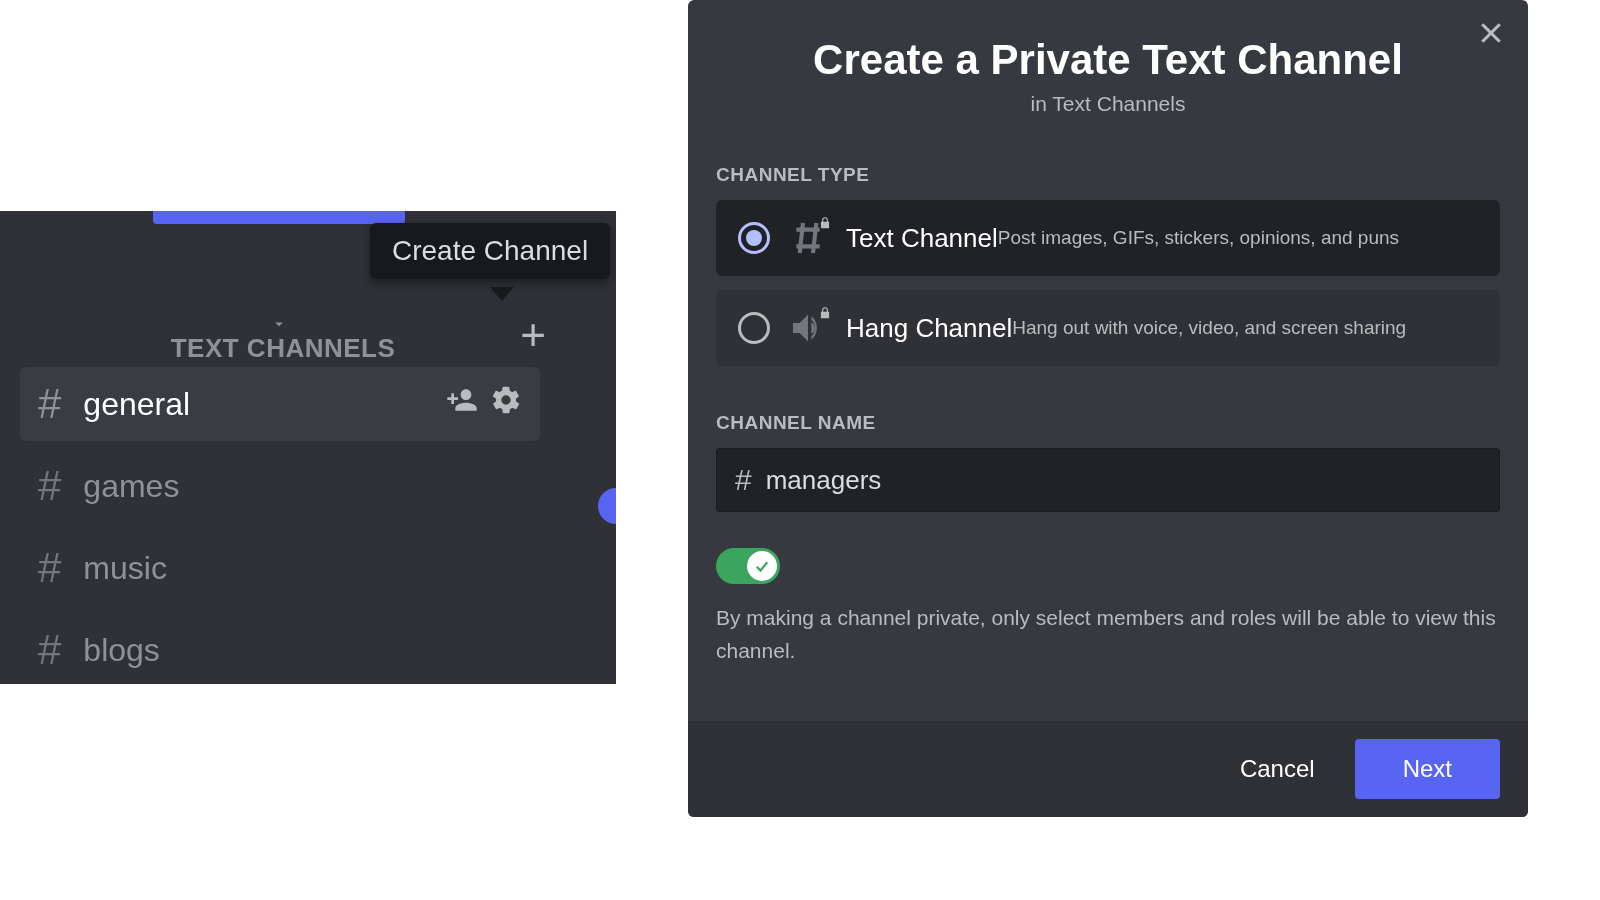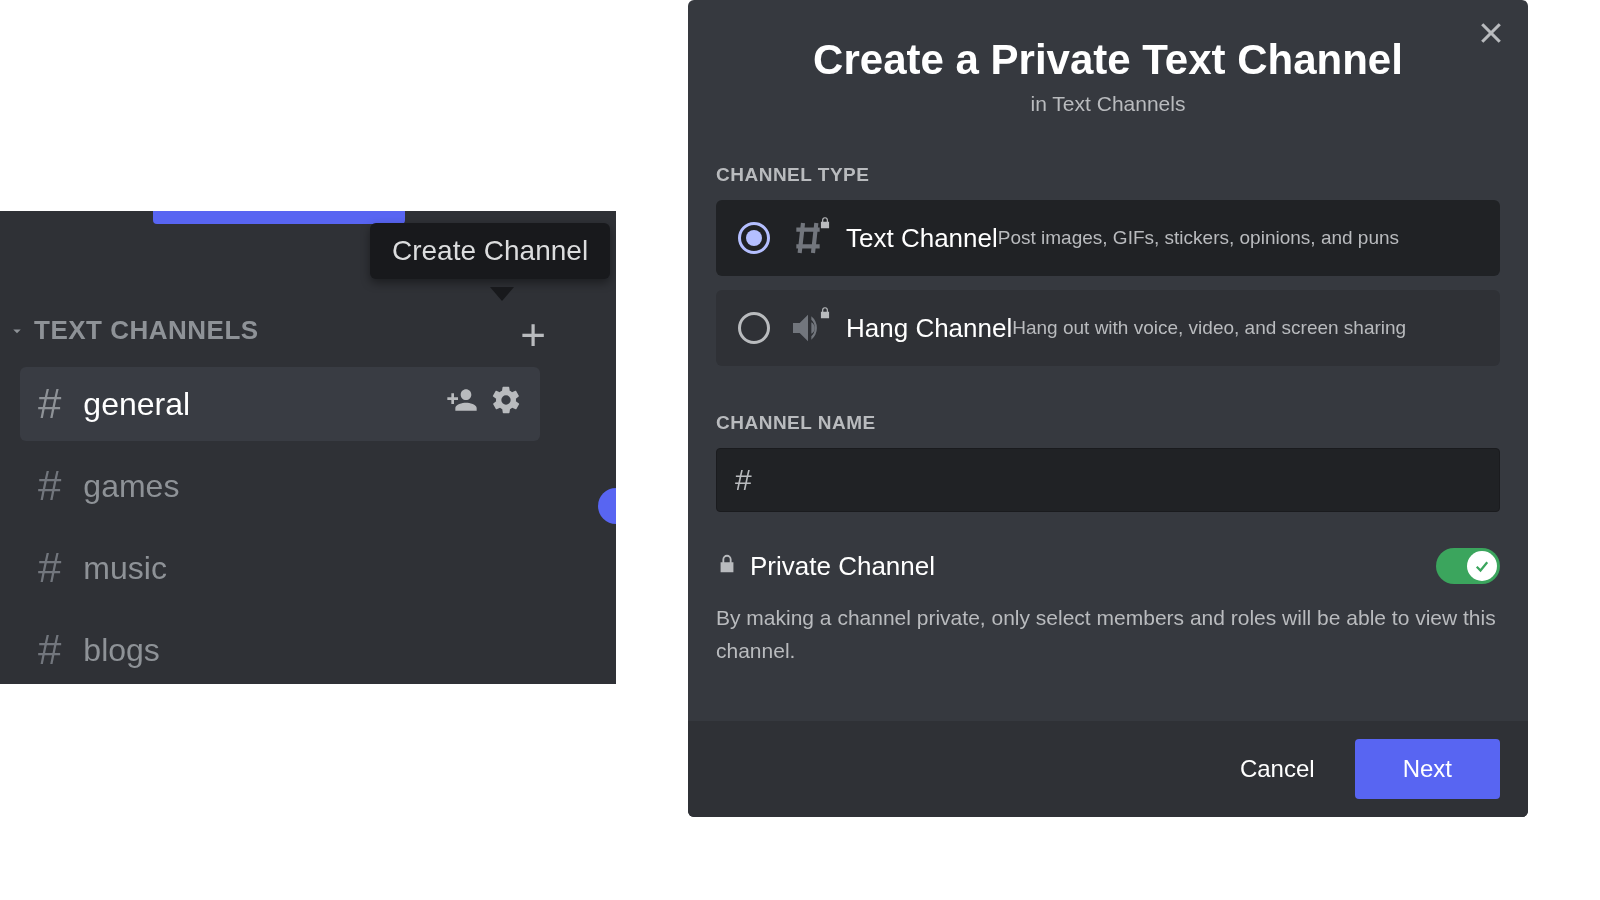--- a/index.html
+++ b/index.html
@@ -57,20 +57,21 @@
     position: absolute;
     left: 8px;
     top: 104px;
     width: 550px;
     display: flex;
     align-items: center;
     color: #8e9297;
     font-size: 26px;
     font-weight: 700;
     letter-spacing: 0.5px;
+    flex-direction: column;
   }
   .chev { margin-right: 8px; display:inline-flex; align-items:center; }
   .plus-btn {
     position: absolute;
     right: 70px;
     top: 102px;
     color: #b9bbbe;
     font-size: 44px;
     font-weight: 300;
     line-height: 1;
@@ -340,29 +341,24 @@
     </div>
     <div class="type-texts">
       <div class="type-title">Hang Channel</div>
       <div class="type-desc">Hang out with voice, video, and screen sharing</div>
     </div>
   </div>
 
   <div class="section-label two">CHANNEL NAME</div>
   <div class="name-input-wrap">
     <span class="hash2">#</span>
+    <input class="name-input" value="managers" style="">
   </div>
 
   <div class="private-row">
-    <div class="private-left">
-      <span><svg viewBox="0 0 24 24">
-            <path d="M17 10V7a5 5 0 0 0-10 0v3H5v11h14V10h-2zm-8 0V7a3 3 0 1 1 6 0v3H9z"></path>
-          </svg></span>
-      <span>Private Channel</span>
-    </div>
     <div class="toggle">
       <div class="toggle-knob">
         <svg viewBox="0 0 24 24">
             <polyline points="5 13 10 18 19 7"></polyline>
           </svg>
       </div>
     </div>
   </div>
   <div class="private-desc">By making a channel private, only select members and roles will be able to view this channel.</div>
 

